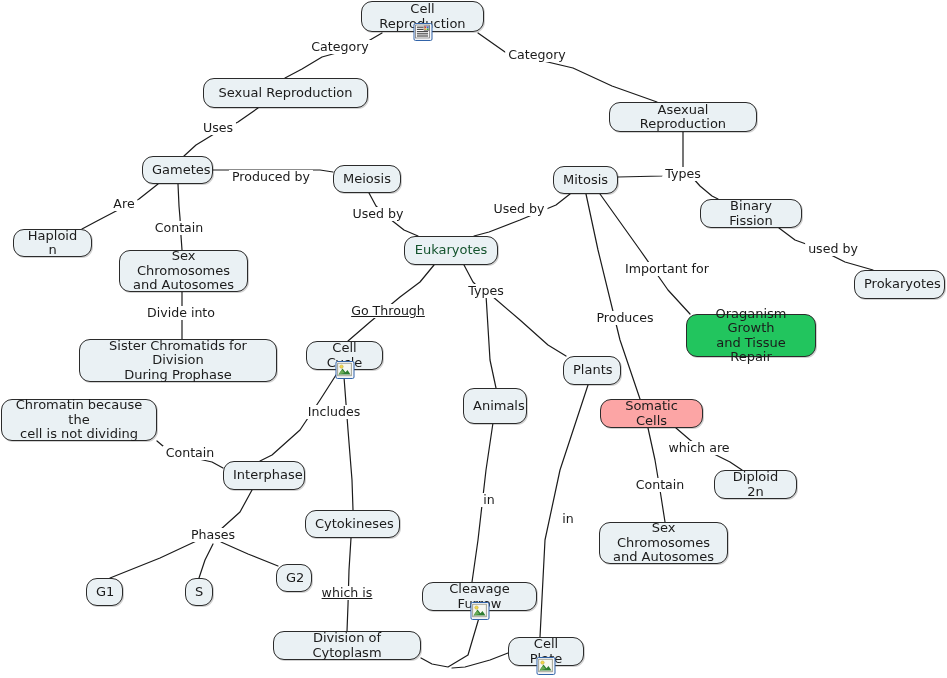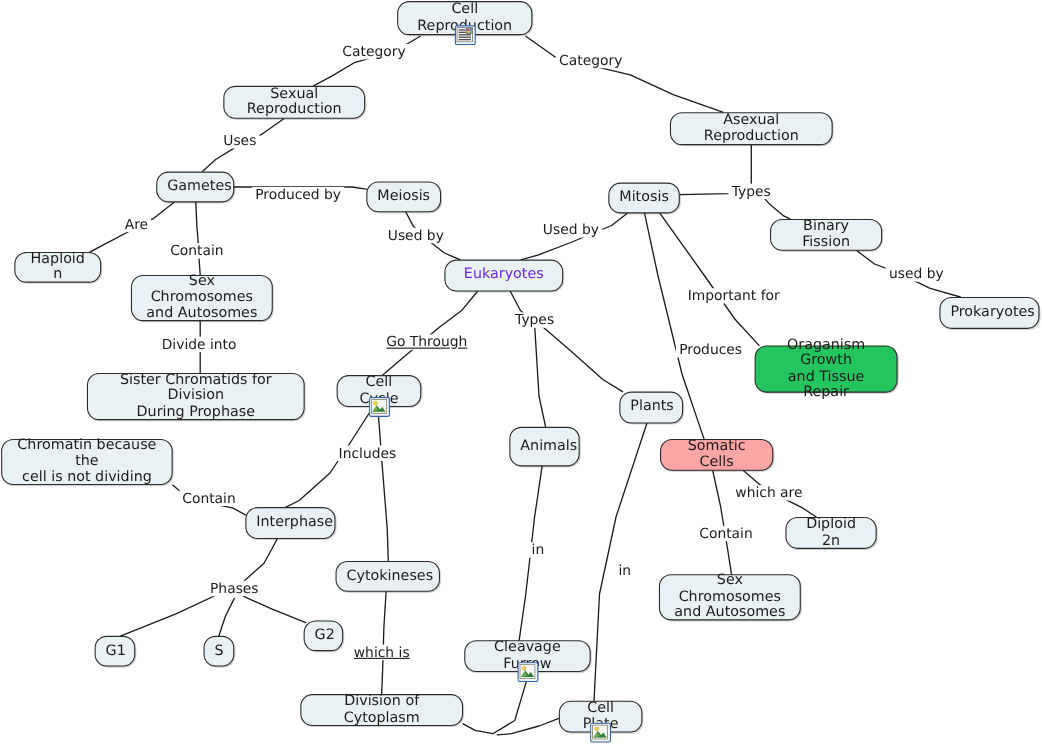--- a/index.html
+++ b/index.html
@@ -118,31 +118,31 @@
             <rect x="2.4" y="4.8" width="6.6" height="1.2" fill="#4a4a4a"></rect>
             <rect x="2.4" y="7.0" width="11.2" height="1.2" fill="#4a4a4a"></rect>
             <rect x="2.4" y="9.2" width="11.2" height="1.2" fill="#4a4a4a"></rect>
             <rect x="2.4" y="11.4" width="11.2" height="1.2" fill="#4a4a4a"></rect>
             <rect x="9.6" y="2.0" width="5.0" height="4.4" fill="#ffffff" stroke="#555" stroke-width="0.6"></rect>
             <rect x="10.0" y="2.4" width="1.8" height="1.8" fill="#d23b3b"></rect>
             <rect x="12.2" y="2.4" width="1.9" height="1.8" fill="#3b6cd2"></rect>
             <rect x="10.0" y="4.4" width="1.8" height="1.6" fill="#e0a832"></rect>
             <rect x="12.2" y="4.4" width="1.9" height="1.6" fill="#3f9c45"></rect>
           </svg></span></div>
-      <div class="node" style="left: 203px; top: 78px; width: 129px; height: 30px; background: rgb(234, 241, 244); border-color: rgb(43, 43, 43); color: rgb(27, 27, 27);"><span class="node-label">Sexual Reproduction</span></div>
+      <div class="node" style="left: 203px; top: 78px; width: 165px; height: 30px; background: rgb(234, 241, 244); border-color: rgb(43, 43, 43); color: rgb(27, 27, 27);"><span class="node-label">Sexual Reproduction</span></div>
       <div class="node" style="left: 609px; top: 102px; width: 148px; height: 30px; background: rgb(234, 241, 244); border-color: rgb(43, 43, 43); color: rgb(27, 27, 27);"><span class="node-label">Asexual Reproduction</span></div>
       <div class="node" style="left: 142px; top: 156px; width: 71px; height: 28px; background: rgb(234, 241, 244); border-color: rgb(43, 43, 43); color: rgb(27, 27, 27);"><span class="node-label">Gametes</span></div>
       <div class="node" style="left: 333px; top: 165px; width: 68px; height: 28px; background: rgb(234, 241, 244); border-color: rgb(43, 43, 43); color: rgb(27, 27, 27);"><span class="node-label">Meiosis</span></div>
       <div class="node" style="left: 553px; top: 166px; width: 65px; height: 28px; background: rgb(234, 241, 244); border-color: rgb(43, 43, 43); color: rgb(27, 27, 27);"><span class="node-label">Mitosis</span></div>
       <div class="node" style="left: 700px; top: 199px; width: 102px; height: 29px; background: rgb(234, 241, 244); border-color: rgb(43, 43, 43); color: rgb(27, 27, 27);"><span class="node-label">Binary Fission</span></div>
       <div class="node" style="left: 854px; top: 270px; width: 91px; height: 29px; background: rgb(234, 241, 244); border-color: rgb(43, 43, 43); color: rgb(27, 27, 27);"><span class="node-label">Prokaryotes</span></div>
       <div class="node" style="left: 13px; top: 229px; width: 79px; height: 28px; background: rgb(234, 241, 244); border-color: rgb(43, 43, 43); color: rgb(27, 27, 27);"><span class="node-label">Haploid n</span></div>
       <div class="node" style="left: 119px; top: 250px; width: 129px; height: 42px; background: rgb(234, 241, 244); border-color: rgb(43, 43, 43); color: rgb(27, 27, 27);"><span class="node-label">Sex Chromosomes
 and Autosomes</span></div>
-      <div class="node" style="left: 404px; top: 236px; width: 108px; height: 29px; background: rgb(234, 241, 244); border-color: rgb(43, 43, 43); color: #6d28d9;"><span class="node-label">Eukaryotes</span></div>
+      <div class="node" style="left: 404px; top: 236px; width: 94px; height: 29px; background: rgb(234, 241, 244); border-color: rgb(43, 43, 43); color: #14532d;"><span class="node-label">Eukaryotes</span></div>
       <div class="node" style="left: 686px; top: 314px; width: 130px; height: 43px; background: #22c55e; border-color: rgb(43, 43, 43); color: rgb(27, 27, 27);"><span class="node-label">Oraganism Growth
 and Tissue Repair</span></div>
       <div class="node" style="left: 79px; top: 339px; width: 198px; height: 43px; background: rgb(234, 241, 244); border-color: rgb(43, 43, 43); color: rgb(27, 27, 27);"><span class="node-label">Sister Chromatids for Division
 During Prophase</span></div>
       <div class="node" style="left: 306px; top: 341px; width: 77px; height: 29px; background: rgb(234, 241, 244); border-color: rgb(43, 43, 43); color: rgb(27, 27, 27);"><span class="node-label">Cell Cycle</span><span class="node-icon" style="border-color: rgb(49, 99, 168);"><svg width="16" height="15" viewBox="0 0 16 15">
             <rect x="0" y="0" width="16" height="15" fill="#ffffff"></rect>
             <rect x="1.2" y="1.2" width="13.6" height="12.6" fill="#f6f7f2" stroke="#8a8a7a" stroke-width="0.8"></rect>
             <circle cx="5" cy="4.6" r="1.7" fill="#f2d74a" stroke="#b9a02e" stroke-width="0.5"></circle>
             <path d="M2 12.4 L6 6.6 L9 10.2 L11 8 L14 12.4 Z" fill="#2e7d32"></path>
             <path d="M2 12.4 L5.4 7.6 L8 11 L2 12.4 Z" fill="#6aab55"></path>
@@ -184,21 +184,21 @@
       <div class="link-label" style="left: 124px; top: 204px; background: rgb(255, 255, 255); padding: 0px 3px;">Are</div>
       <div class="link-label" style="left: 179px; top: 228px; background: rgb(255, 255, 255); padding: 0px 3px;">Contain</div>
       <div class="link-label" style="left: 378px; top: 214px; background: rgb(255, 255, 255); padding: 0px 3px;">Used by</div>
       <div class="link-label" style="left: 519px; top: 209px; background: rgb(255, 255, 255); padding: 0px 3px;">Used by</div>
       <div class="link-label" style="left: 683px; top: 174px; background: rgb(255, 255, 255); padding: 0px 3px;">Types</div>
       <div class="link-label" style="left: 833px; top: 249px; background: rgb(255, 255, 255); padding: 0px 3px;">used by</div>
       <div class="link-label" style="left: 181px; top: 313px; background: rgb(255, 255, 255); padding: 0px 3px;">Divide into</div>
       <div class="link-label" style="left: 388px; top: 311px; background: rgb(255, 255, 255); padding: 0px 3px; text-decoration: underline;">Go Through</div>
       <div class="link-label" style="left: 486px; top: 291px; background: rgb(255, 255, 255); padding: 0px 3px;">Types</div>
       <div class="link-label" style="left: 667px; top: 269px; background: rgb(255, 255, 255); padding: 0px 3px;">Important for</div>
-      <div class="link-label" style="left: 625px; top: 318px; background: rgb(255, 255, 255); padding: 0px 3px; margin-left: 21px;">Produces</div>
+      <div class="link-label" style="left: 625px; top: 318px; background: rgb(255, 255, 255); padding: 0px 3px;">Produces</div>
       <div class="link-label" style="left: 334px; top: 412px; background: rgb(255, 255, 255); padding: 0px 3px;">Includes</div>
       <div class="link-label" style="left: 190px; top: 453px; background: rgb(255, 255, 255); padding: 0px 3px;">Contain</div>
       <div class="link-label" style="left: 213px; top: 535px; background: rgb(255, 255, 255); padding: 0px 3px;">Phases</div>
       <div class="link-label" style="left: 699px; top: 448px; background: rgb(255, 255, 255); padding: 0px 3px;">which are</div>
       <div class="link-label" style="left: 660px; top: 485px; background: rgb(255, 255, 255); padding: 0px 3px;">Contain</div>
       <div class="link-label" style="left: 568px; top: 519px; background: rgb(255, 255, 255); padding: 0px 3px;">in</div>
       <div class="link-label" style="left: 489px; top: 500px; background: rgb(255, 255, 255); padding: 0px 3px;">in</div>
       <div class="link-label" style="left: 347px; top: 593px; background: rgb(255, 255, 255); padding: 0px 3px; text-decoration: underline;">which is</div>
       <div class="link-label" style="left: 448px; top: 668px; background: rgb(255, 255, 255); padding: 0px 3px; margin-top: 36px;">By</div>
     </div>

